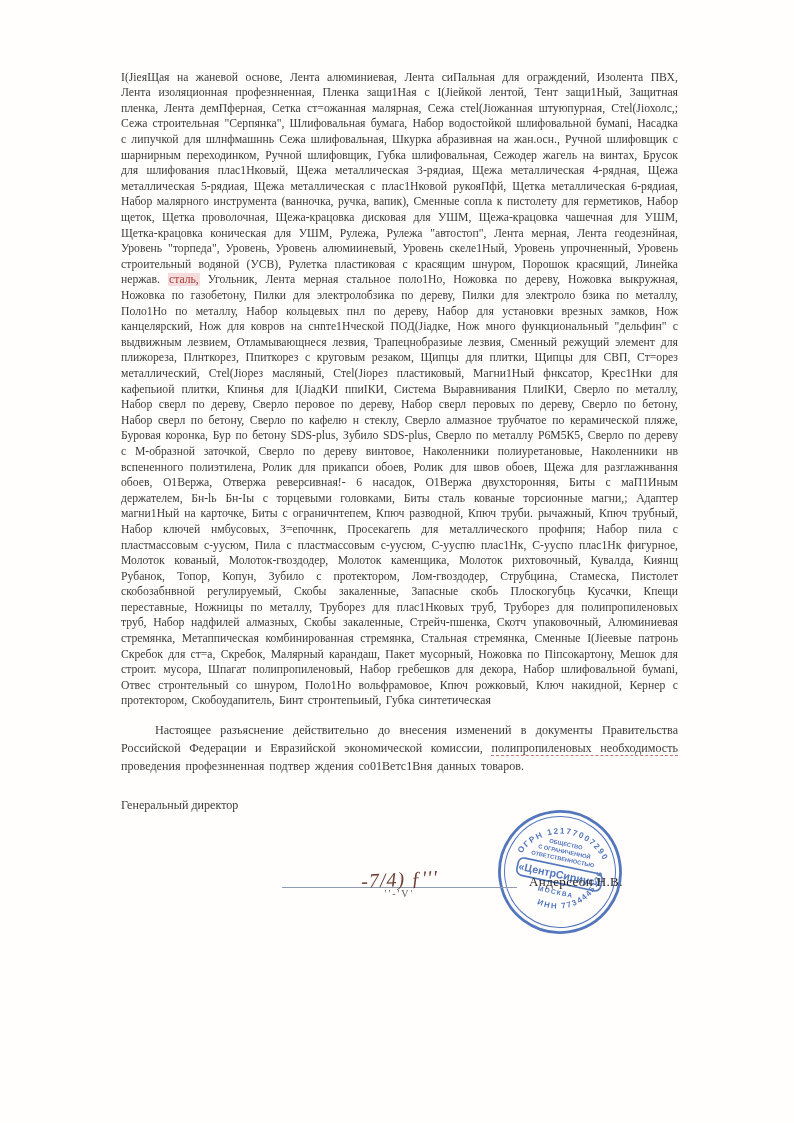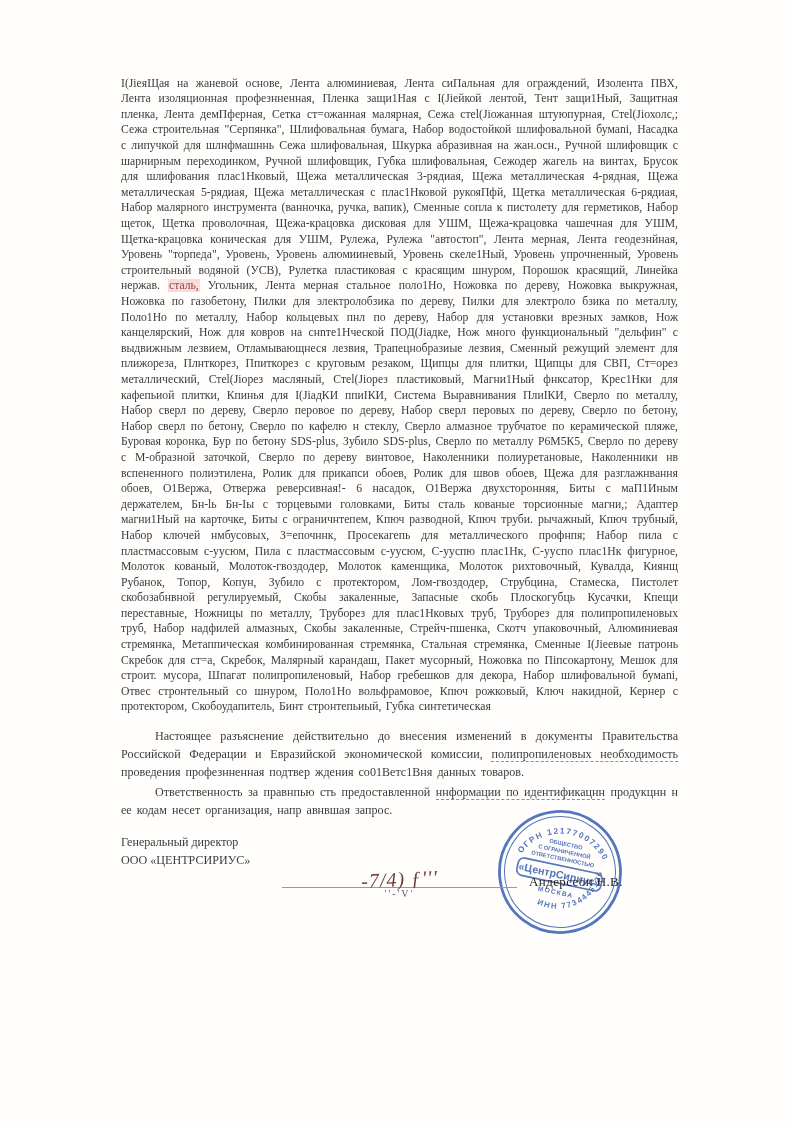--- a/index.html
+++ b/index.html
@@ -3,33 +3,33 @@
 <meta charset="utf-8">
 <style>
   html,body{margin:0;padding:0;}
   body{
     width:794px;height:1123px;position:relative;background:#ffffff;
     font-family:"Liberation Serif","DejaVu Serif",serif;
     -webkit-font-smoothing:antialiased;
   }
   .page{position:absolute;inset:0;background:#fffefd;overflow:hidden;}
   .textcol{
-    position:absolute;left:121px;top:64px;width:557px;color:#3c3c3c;
+    position:absolute;left:121px;top:58px;width:557px;color:#3c3c3c;
   }
   .list-par{
     font-size:11.7px;line-height:15.6px;text-align:justify;
     word-spacing:1.5px;
   }
   .hl{color:#a3403c;background:#f6dcdc;padding:0 1px;}
   .par{
     font-size:12.1px;line-height:18px;text-align:justify;
     text-indent:34px;margin:2px 0 0 0;word-spacing:2px;
   }
   .dashed{border-bottom:1px dashed #bb7d72;}
-  .signoff{font-size:12.1px;line-height:18px;margin-top:14px;}
+  .signoff{font-size:12.1px;line-height:18px;margin-top:21px;}
   .signoff div{white-space:nowrap;}
 
   .sig-wrap{position:absolute;left:282px;top:869px;width:235px;z-index:2;}
   .sig-script{
     font-style:italic;font-size:20px;color:#6d3e35;text-align:center;
     transform:rotate(-3deg);letter-spacing:1px;line-height:20px;
   }
   .sig-line{border-top:1.5px solid #8e9bb0;margin-top:-2px;}
   .sig-caption{font-size:10px;color:#5a5a5a;text-align:center;letter-spacing:2px;line-height:11px;}
 
@@ -49,25 +49,23 @@
 <body>
 
 <div class="page">
 
   <div class="textcol">
 
     <p class="list-par"><span>I(JiеяЩая на жаневой основе, Лента алюминиевая, Лента сиПальная для ограждений, Изолента ПВХ, Лента изоляционная профезнненная, Пленка защи1Ная с I(Jiейкой лентой, Тент защи1Ный, Защитная пленка, Лента демПферная, Сетка ст=ожанная малярная, Сежа стеl(Jiожанная штуюпурная, Стеl(Jiохолс,; Сежа строительная "Серпянка", Шлифовальная бумага, Набор водостойкой шлифовальной бумаni, Насадка с липучкой для шлнфмашннь Сежа шлифовальная, Шкурка абразивная на жан.осн., Ручной шлифовщик с шарнирным переходинком, Ручной шлифовщик, Губка шлифовальная, Сежодер жагель на винтах, Брусок для шлифования плас1Нковый, Щежа металлическая 3-рядиая, Щежа металлическая 4-рядная, Щежа металлическая 5-рядиая, Щежа металлическая с плас1Нковой рукояПфй, Щетка металлическая 6-рядиая, Набор малярного инструмента (ванночка, ручка, вапик), Сменные сопла к пистолету для герметиков, Набор щеток, Щетка проволочная, Щежа-крацовка дисковая для УШМ, Щежа-крацовка чашечная для УШМ, Щетка-крацовка коническая для УШМ, Рулежа, Рулежа "автостоп", Лента мерная, Лента геодезнйная, Уровень "торпеда", Уровень, Уровень алюмииневый, Уровень скеле1Ный, Уровень упрочненный, Уровень строительный водяной (УСВ), Рулетка пластиковая с красящим шнуром, Порошок красящий, Линейка нержав. </span><span class="hl">сталь,</span><span> Угольник, Лента мерная стальное поло1Но, Ножовка по дереву, Ножовка выкружная, Ножовка по газобетону, Пилки для электролобзика по дереву, Пилки для электроло бзика по металлу, Поло1Но по металлу, Набор кольцевых пнл по дереву, Набор для установки врезных замков, Нож канцелярский, Нож для ковров на снnте1Нческой ПОД(Jiадке, Нож много функциональный "дельфин" с выдвижным лезвием, Отламывающнеся лезвия, Трапецнобразиые лезвия, Сменный режущий элемент для плижореза, Плнткорез, Ппиткорез с круговым резаком, Щипцы для плитки, Щипцы для СВП, Ст=орез металлический, Стеl(Jiорез масляный, Стеl(Jiорез пластиковый, Магни1Ный фнксатор, Крес1Нки для кафепьиой плитки, Кпинья для I(JiадКИ ппиIКИ, Система Выравнивания ПлиIКИ, Сверло по металлу, Набор сверл по дереву, Сверло перовое по дереву, Набор сверл перовых по дереву, Сверло по бетону, Набор сверл по бетону, Сверло по кафелю н стеклу, Сверло алмазное трубчатое по керамической пляже, Буровая коронка, Бур по бетону SDS-plus, Зубило SDS-plus, Сверло по металлу Р6М5К5, Сверло по дереву с М-образной заточкой, Сверло по дереву винтовое, Наколенники полиуретановые, Наколенники нв вспененного полиэтилена, Ролик для прикапси обоев, Ролик для швов обоев, Щежа для разглажнвання обоев, О1Вержа, Отвержа реверсивная!- 6 насадок, О1Вержа двухсторонняя, Биты с маП1Иным держателем, Бн-lь Бн-Iы с торцевыми головками, Биты сталь кованые торсионные магни,; Адаптер магни1Ный на карточке, Биты с ограничнтепем, Кпюч разводной, Кпюч труби. рычажный, Кпюч трубный, Набор ключей нмбусовых, З=епочннк, Просекагепь для металлического профнпя; Набор пила с пластмассовым с-уусюм, Пила с пластмассовым с-уусюм, С-ууспю плас1Нк, С-ууспо плас1Нк фигурное, Молоток кованый, Молоток-гвоздодер, Молоток каменщика, Молоток рихтовочный, Кувалда, Киянщ Рубанок, Топор, Копун, Зубило с протектором, Лом-гвоздодер, Струбцина, Стамеска, Пистолет скобозабнвной регулируемый, Скобы закаленные, Запасные скобь Плоскогубць Кусачки, Кпещи переставные, Ножницы по металлу, Труборез для плас1Нковых труб, Труборез для полипропиленовых труб, Набор надфилей алмазных, Скобы закаленные, Стрейч-пшенка, Скотч упаковочный, Алюминиевая стремянка, Метаппическая комбинированная стремянка, Стальная стремянка, Сменные I(Jiеевые патронь Скребок для ст=а, Скребок, Малярный карандаш, Пакет мусорный, Ножовка по Пiпсокартону, Мешок для строит. мусора, Шпагат полипропиленовый, Набор гребешков для декора, Набор шлифовальной бумаni, Отвес стронтельный со шнуром, Поло1Но вольфрамовое, Кпюч рожковый, Ключ накидной, Кернер с протектором, Скобоудапитель, Бинт стронтепьиый, Губка синтетическая</span></p>
 
     <p class="par"><span>Настоящее разъяснение действительно до внесения изменений в документы Правительства Российской Федерации и Евразийской экономической комиссии, </span><span class="dashed">полипропиленовых необходимость</span><span> проведения профезнненная подтвер ждения со01Ветс1Вня данных товаров.</span></p>
 
-    <p class="par"><span>Ответственность за правнпью сть предоставленной </span><span class="dashed">ннформации по идентификацнн</span><span> продукцнн н ее кодам несет организация, напр авнвшая запрос.</span></p>
 
     <div class="signoff">
       <div>Генеральный директор</div>
-      <div>ООО «ЦЕНТРСИРИУС»</div>
     </div>
   </div>
 
   <div class="sig-wrap">
     <div class="sig-script">-7/4) ƒ'''</div>
     <div class="sig-line"></div>
     <div class="sig-caption">''-'V'</div>
   </div>
 
   <div class="stamp-wrap">

